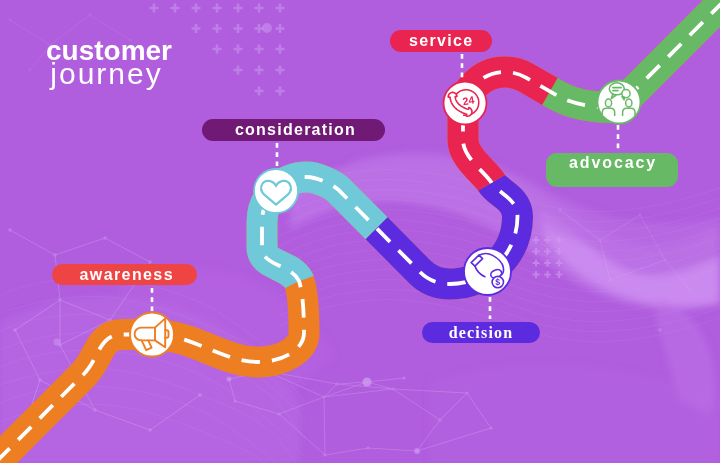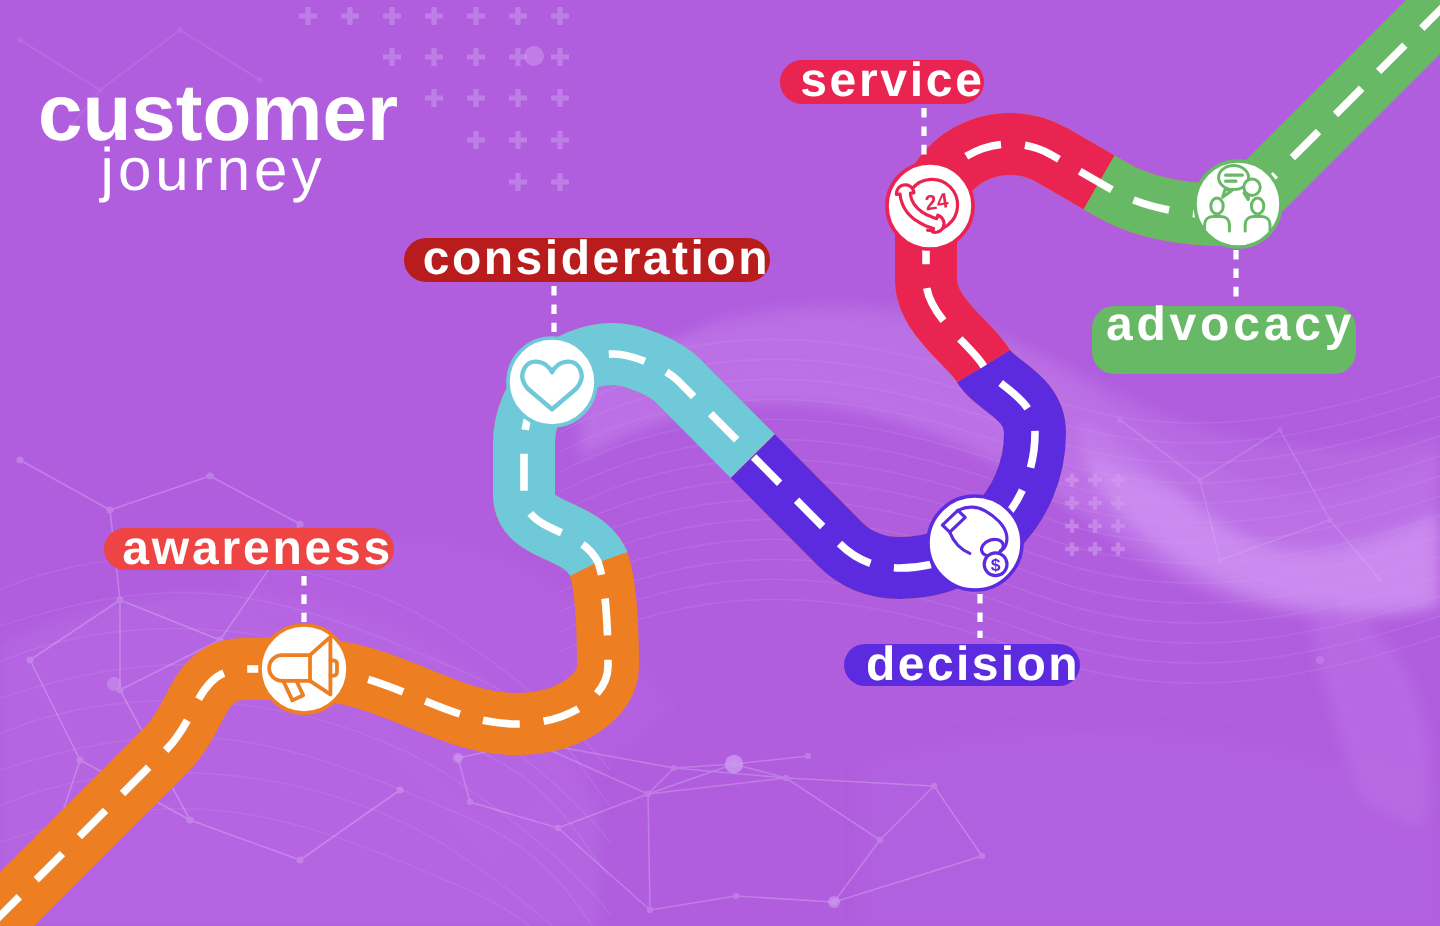--- a/index.html
+++ b/index.html
@@ -1,22 +1,22 @@
 <!DOCTYPE html>
 <html><head>
 <meta charset="utf-8">
 <style>
   html,body{margin:0;padding:0;}
   body{width:720px;height:463px;overflow:hidden;background:#b05dde;
        font-family:"Liberation Sans",sans-serif;position:relative;}
   .title{position:absolute;left:2px;top:35px;width:214px;text-align:center;color:#fff;line-height:1.0;}
-  .title .t1{font-weight:bold;font-size:40px;letter-spacing:0px;padding-top:2px;}
+  .title .t1{font-weight:bold;font-size:28px;letter-spacing:0px;padding-top:2px;}
   .title .t2{font-weight:normal;font-size:30px;letter-spacing:2px;margin-top:-6px;margin-left:-5px;}
   .pill{position:absolute;color:#fff;font-weight:bold;border-radius:11px;
-        text-align:right;white-space:nowrap;font-size:24px;}
+        text-align:center;white-space:nowrap;font-size:16px;}
 </style>
 </head>
 <body>
 <svg id="art" width="720" height="463" viewBox="0 0 720 463" style="position:absolute;left:0;top:0">
   <defs>
       <filter id="soft" x="-20%" y="-20%" width="140%" height="140%">
         <feGaussianBlur stdDeviation="3.5"></feGaussianBlur>
       </filter>
     </defs>
   <g id="deco">
@@ -261,16 +261,16 @@
 </g>
     </g>
 </svg>
 
 <div class="title">
   <div class="t1">customer</div>
   <div class="t2">journey</div>
 </div>
 
 <div class="pill" style="left:52px;top:263.8px;width:144.5px;height:21px;line-height:21.5px;letter-spacing:1.4px;padding-left:5px;width:139.5px;background:#ef4444;">awareness</div>
-<div class="pill" style="left:202px;top:118.8px;width:179px;height:22px;line-height:22.5px;letter-spacing:1.25px;padding-left:4px;background:#b91c1c;">consideration</div>
-<div class="pill" style="left:422px;top:321.9px;width:118px;height:21px;line-height:21.5px;letter-spacing:1.2px;background:#5c2be0;">decision</div>
+<div class="pill" style="left:202px;top:118.8px;width:179px;height:22px;line-height:22.5px;letter-spacing:1.25px;padding-left:4px;background:#701a75;">consideration</div>
+<div class="pill" style="left:422px;top:321.9px;width:118px;height:21px;line-height:21.5px;letter-spacing:1.2px;background:#5c2be0;font-family:Liberation Serif, serif;">decision</div>
 <div class="pill" style="left:390.3px;top:30.1px;width:102px;height:22.2px;line-height:21.5px;letter-spacing:1.35px;background:#e92450;">service</div>
 <div class="pill" style="left:545.6px;top:153px;width:129px;height:34px;line-height:20px;letter-spacing:1.9px;padding-left:3px;background:#68b965;">advocacy</div>
 
 </body></html>

